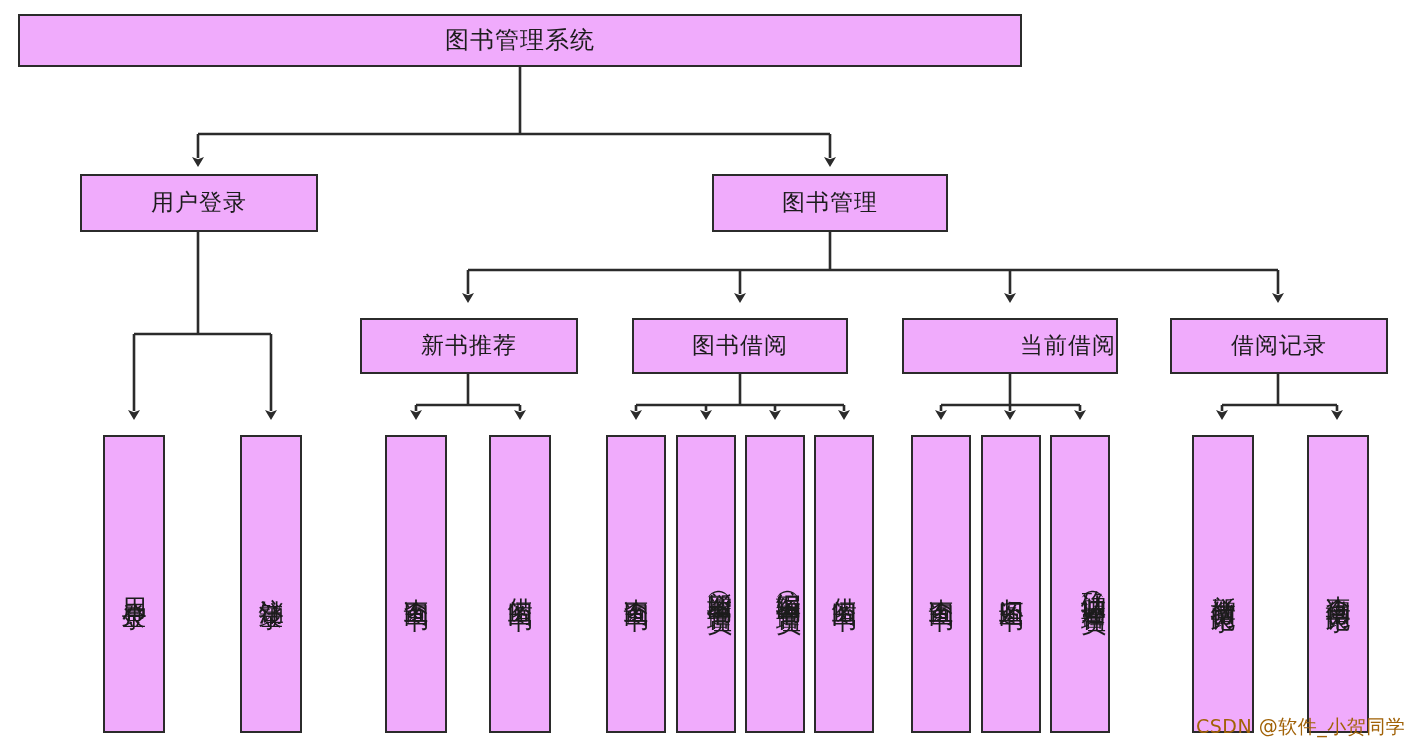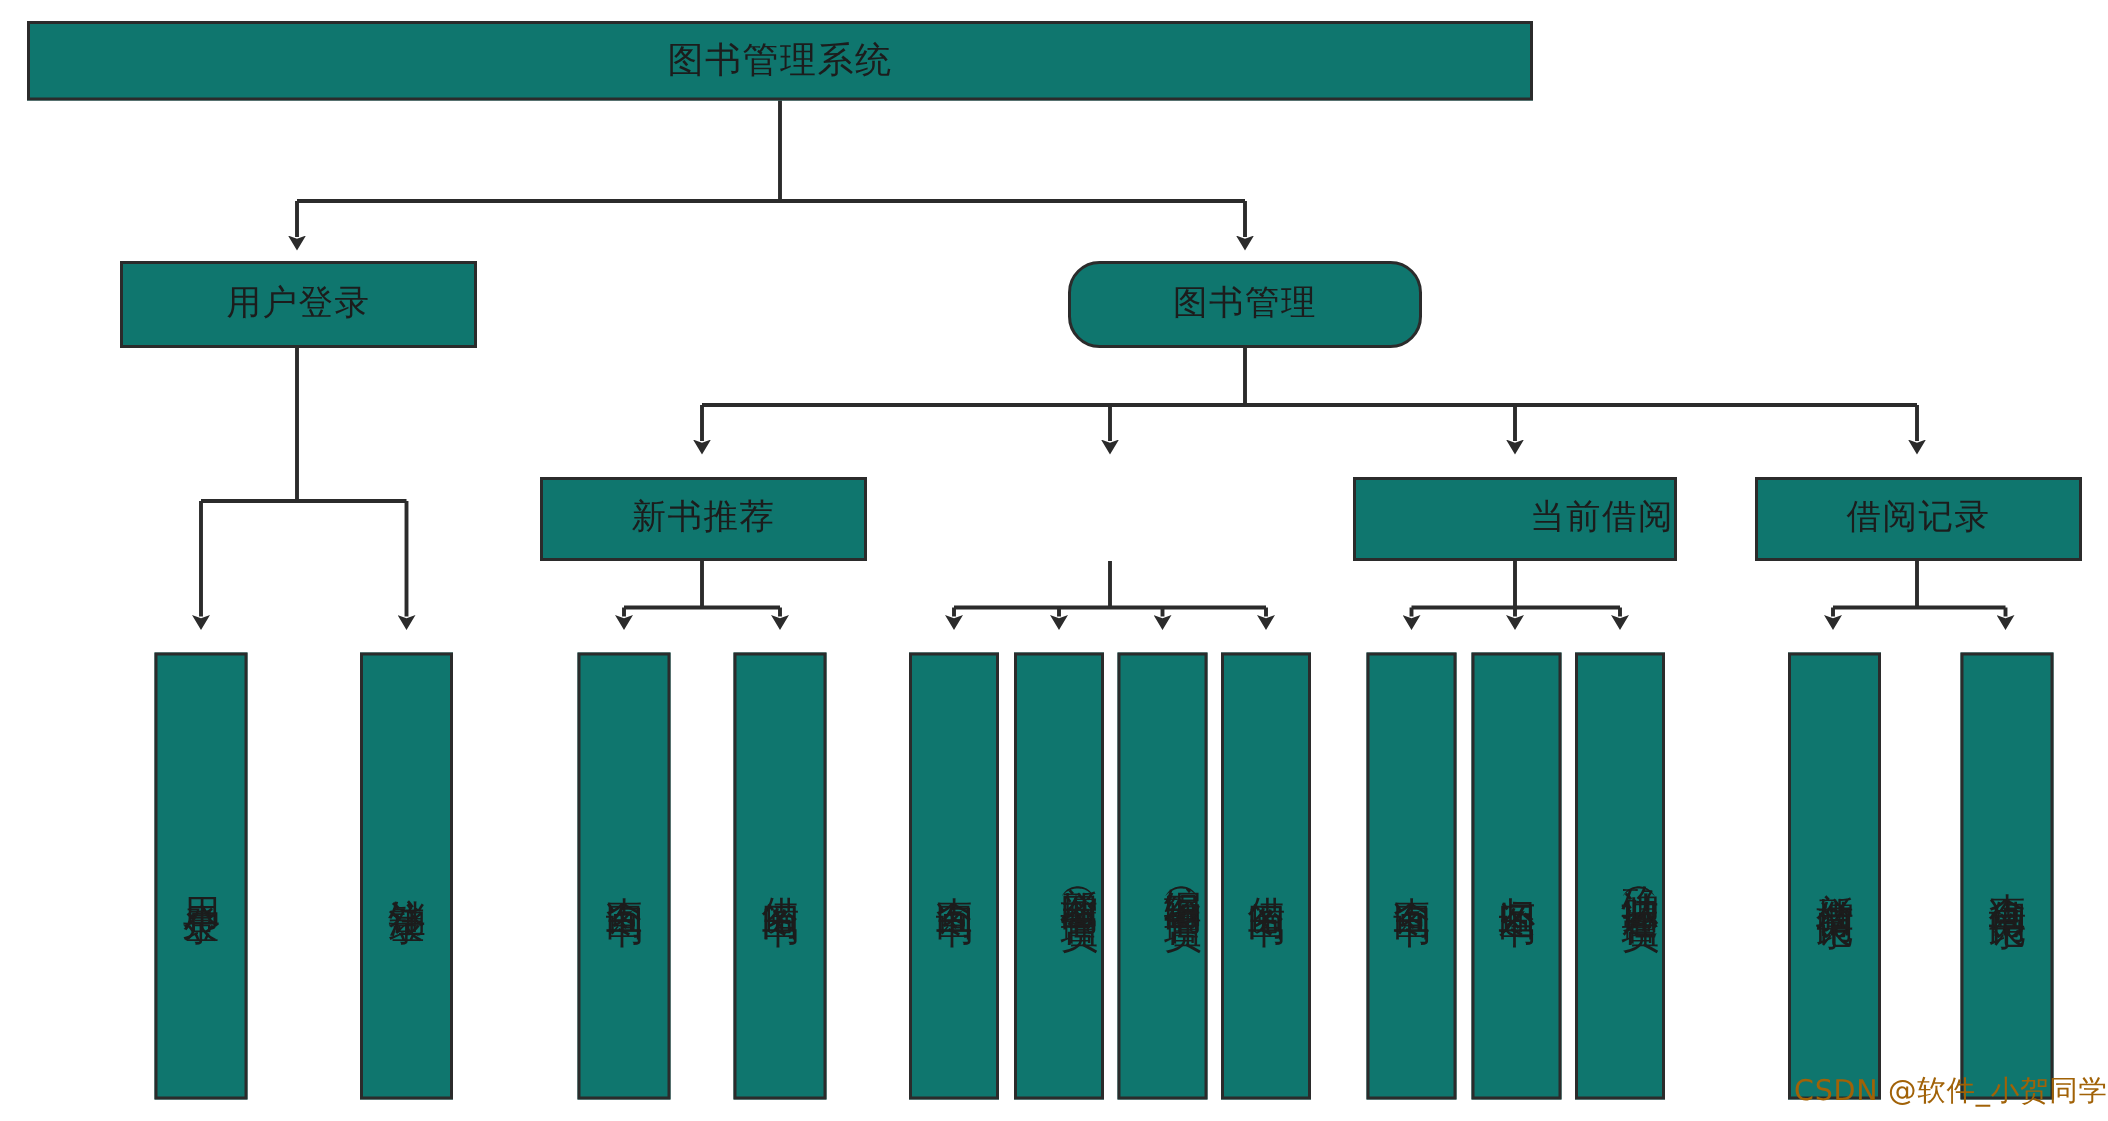--- a/index.html
+++ b/index.html
@@ -22,21 +22,21 @@
     position: absolute;
     left: 0;
     top: 0;
     width: 1405px;
     height: 747px;
   }
   .node {
     position: absolute;
     box-sizing: border-box;
     border: 2.5px solid #2b2b2b;
-    background: #0f766e;
+    background: #f0abfc;
     display: flex;
     align-items: center;
     justify-content: center;
     color: #1c1c1c;
   }
   .node-h {
     font-size: 23px;
     letter-spacing: 1px;
     line-height: 1.1;
     white-space: nowrap;
@@ -126,28 +126,31 @@
   </svg>
 
   <div class="node node-h node-root" style="left:18px; top:14px; width:1004px; height:53px;">
     <span>图书管理系统</span>
   </div>
 
   <div class="node node-h" style="left:80px; top:174px; width:238px; height:58px;">
     <span>用户登录</span>
   </div>
 
-  <div class="node node-h" style="left:712px; top:174px; width:236px; height:58px;border-radius:21px;">
+  <div class="node node-h" style="left:712px; top:174px; width:236px; height:58px;">
     <span>图书管理</span>
   </div>
 
   <div class="node node-h" style="left:360px; top:318px; width:218px; height:56px;">
     <span>新书推荐</span>
   </div>
 
+  <div class="node node-h" style="left:632px; top:318px; width:216px; height:56px;">
+    <span>图书借阅</span>
+  </div>
 
   <div class="node node-h" style="left:902px; top:318px; width:216px; height:56px;justify-content:flex-end;">
     <span>当前借阅</span>
   </div>
 
   <div class="node node-h" style="left:1170px; top:318px; width:218px; height:56px;">
     <span>借阅记录</span>
   </div>
 
   <div class="node node-v" style="left:103px; top:435px; width:62px; height:298px;">

